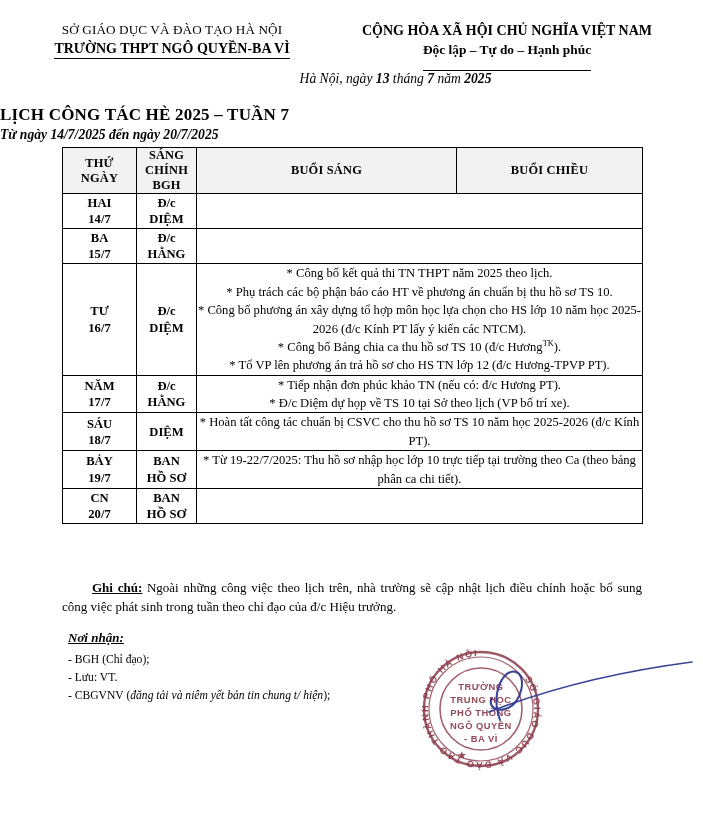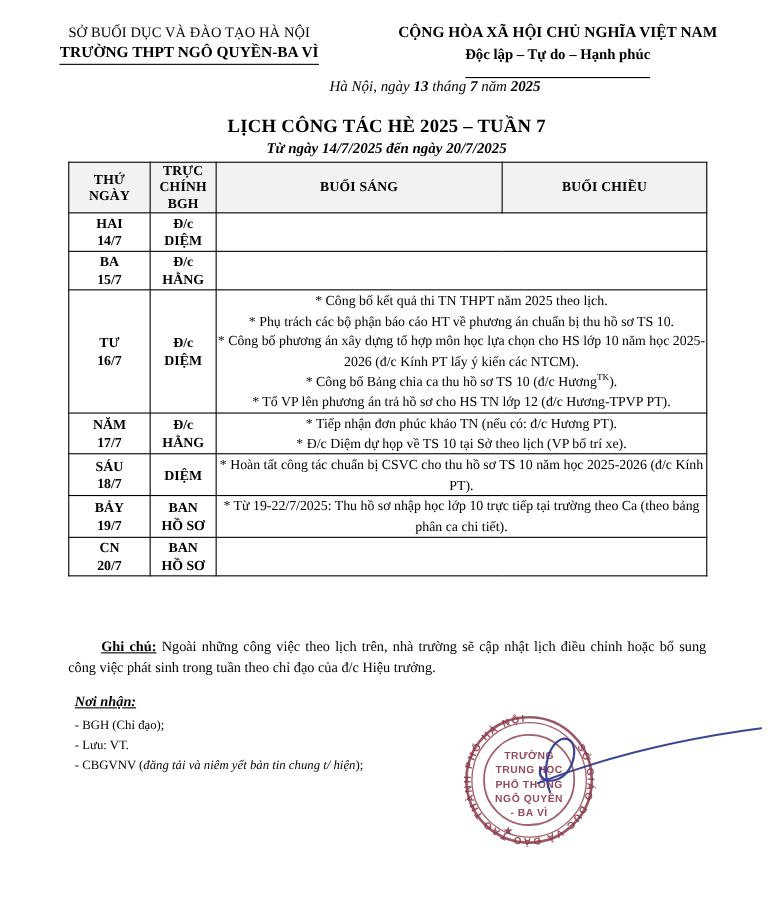--- a/index.html
+++ b/index.html
@@ -86,21 +86,20 @@
     white-space: nowrap;
   }
   .date-line b { font-weight: bold; }
 
   
   .title-block {
     position: absolute;
     top: 104px;
     left: 0;
     width: 703px;
-    text-align: center;
   }
   .main-title {
     font-size: 17px;
     font-weight: bold;
     letter-spacing: .2px;
     line-height: 1.25;
   }
   .sub-title {
     font-size: 13.6px;
     font-weight: bold;
@@ -242,21 +241,21 @@
     pointer-events: none;
   }
 </style>
 </head>
 <body>
 
 <div class="page">
 
   <div class="doc-header">
     <div class="hdr-left">
-      <div class="org-line1">SỞ BUỔI DỤC VÀ ĐÀO TẠO HÀ NỘI</div>
+      <div class="org-line1">SỞ GIÁO DỤC VÀ ĐÀO TẠO HÀ NỘI</div>
       <div class="org-line2">TRƯỜNG THPT NGÔ QUYỀN-BA VÌ</div>
     </div>
     <div class="hdr-right">
       <div class="nation-line1">CỘNG HÒA XÃ HỘI CHỦ NGHĨA VIỆT NAM</div>
       <div class="nation-line2">Độc lập – Tự do – Hạnh phúc</div>
     </div>
   </div>
 
   <div class="date-line"><span>Hà Nội, ngày </span><b>13</b><span> tháng </span><b>7</b><span> năm </span><b>2025</b></div>
 
@@ -267,21 +266,21 @@
 
   <div class="sched-wrap">
     <table class="sched">
       <thead>
         <tr>
           <th class="col-day">
             <div>THỨ</div>
             <div>NGÀY</div>
           </th>
           <th class="col-duty">
-            <div>TRỰC</div>
+            <div>SÁNG</div>
             <div>CHÍNH</div>
             <div>BGH</div>
           </th>
           <th class="col-morn">BUỔI SÁNG</th>
           <th class="col-aft">BUỔI CHIỀU</th>
         </tr>
       </thead>
       <tbody id="sched-body">
           <tr class="empty-row">
             <td class="day-cell">

